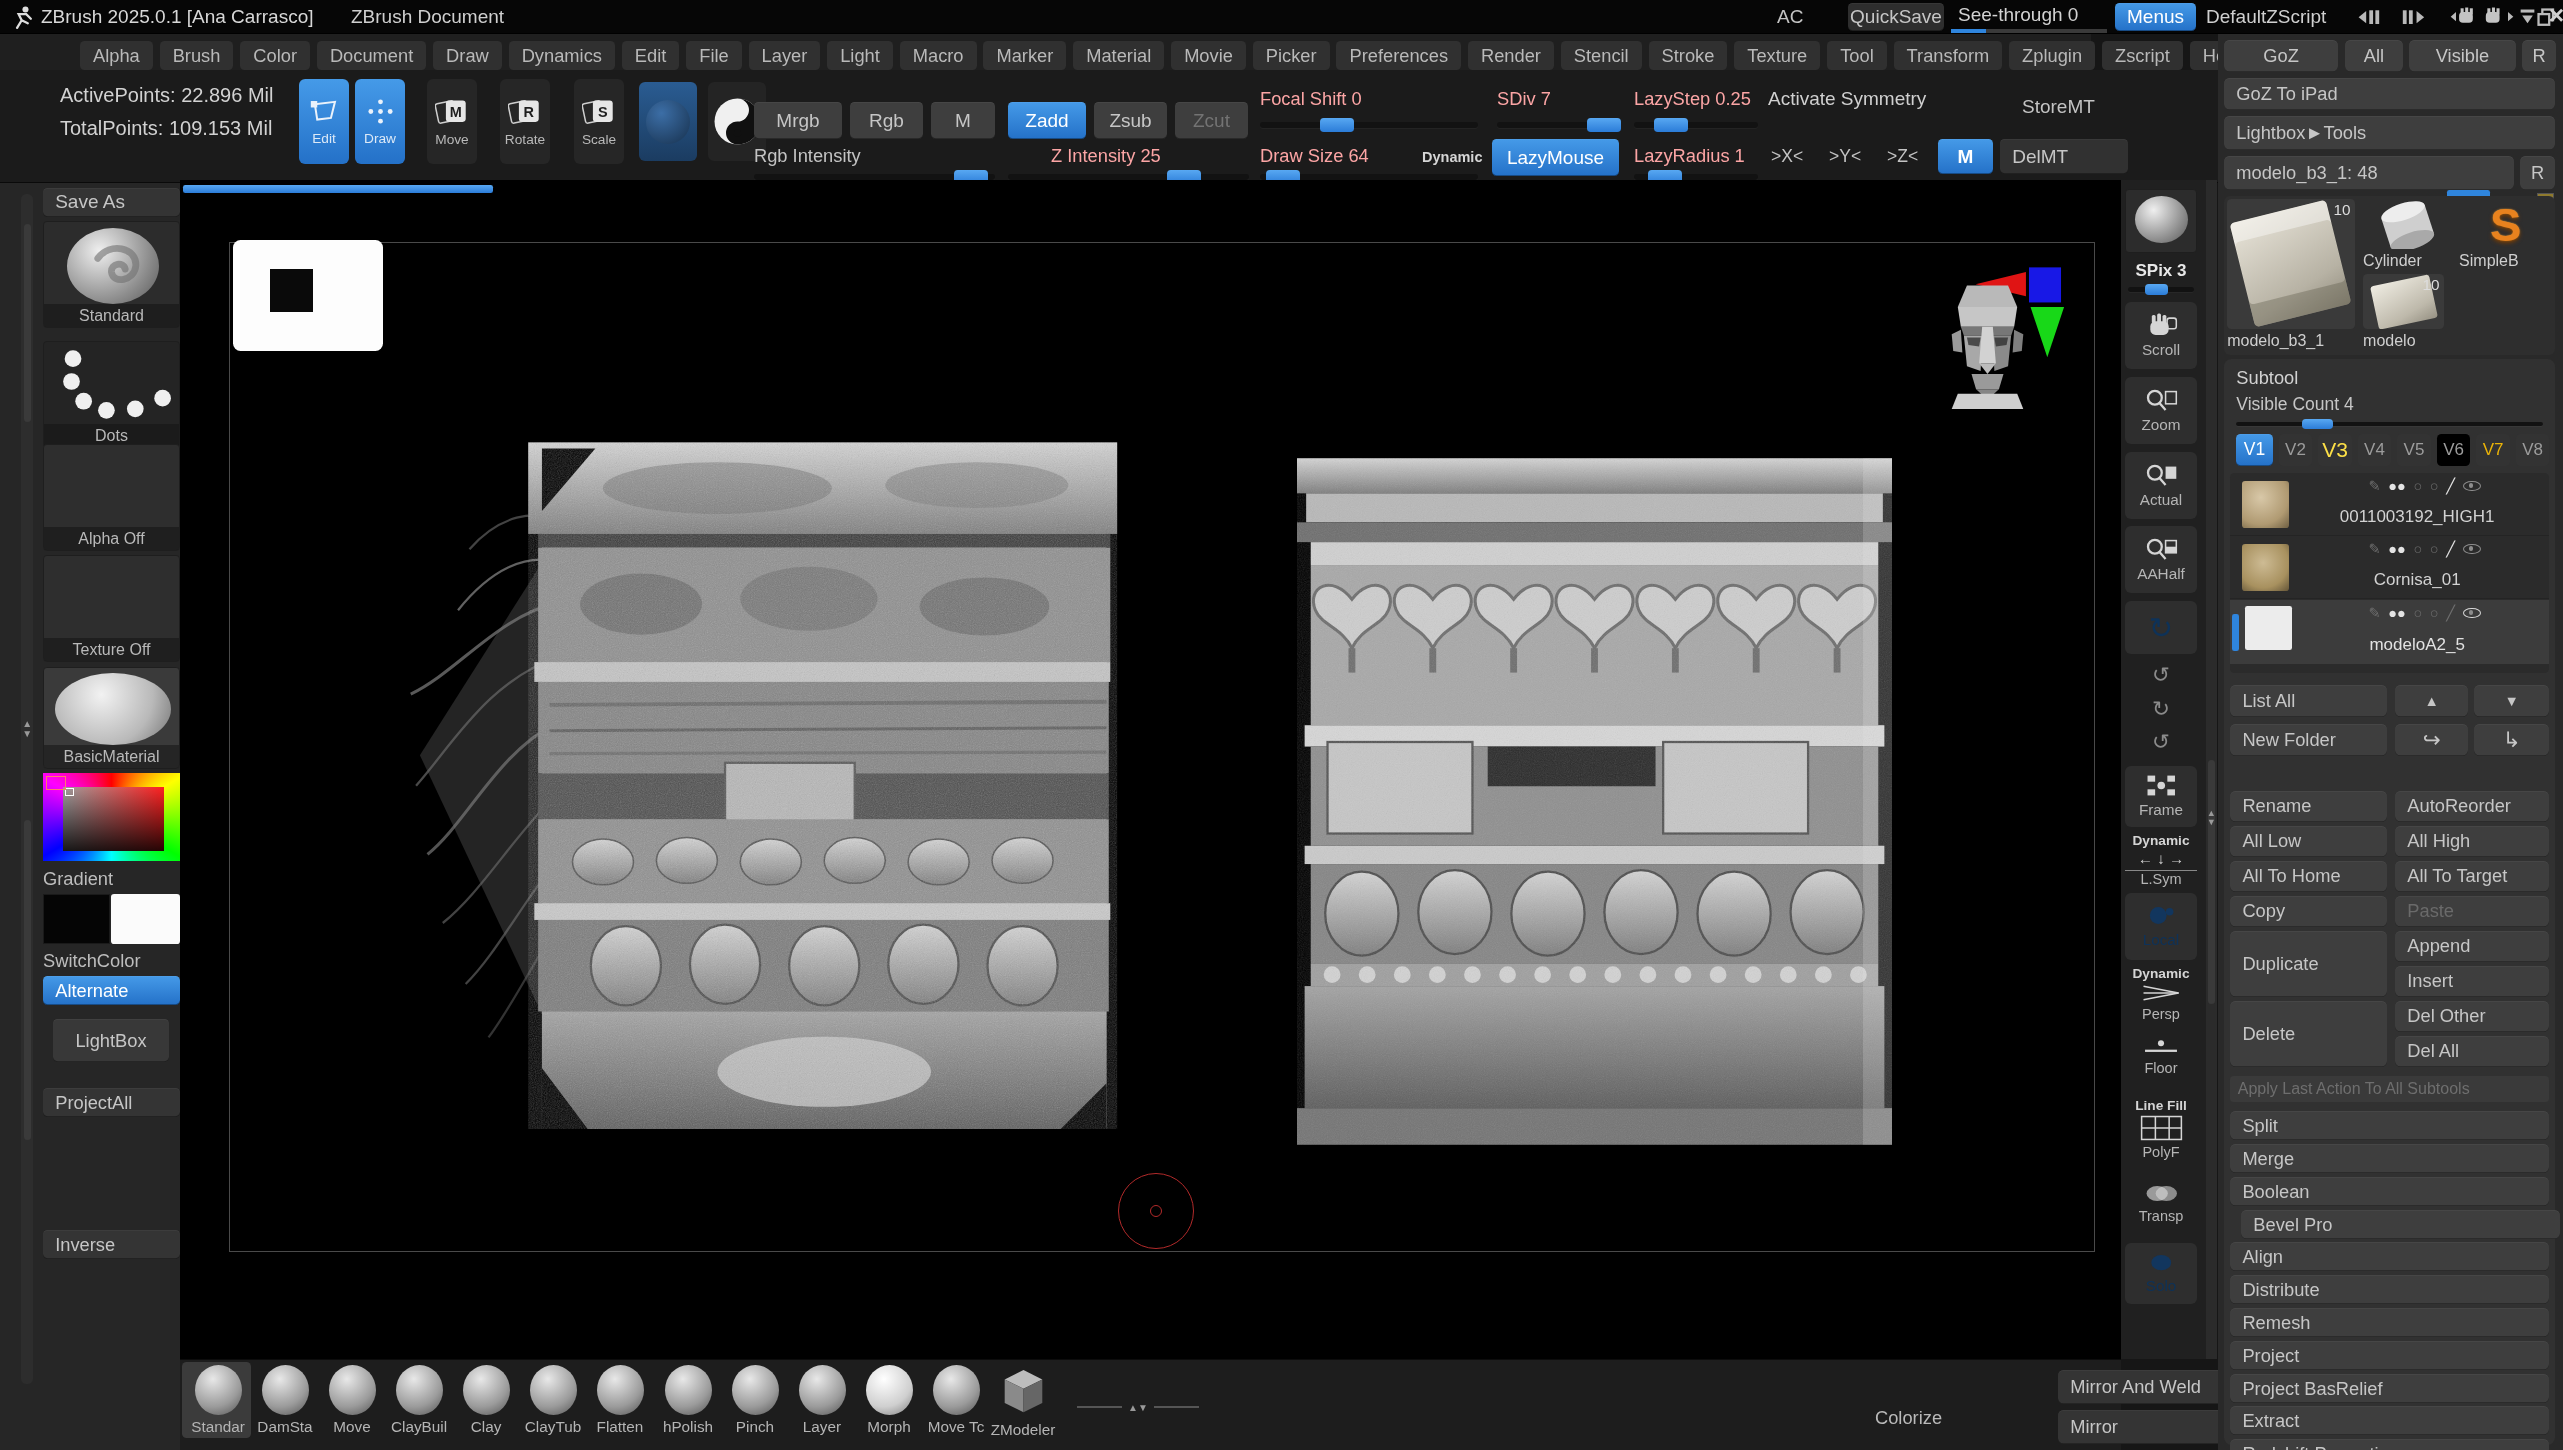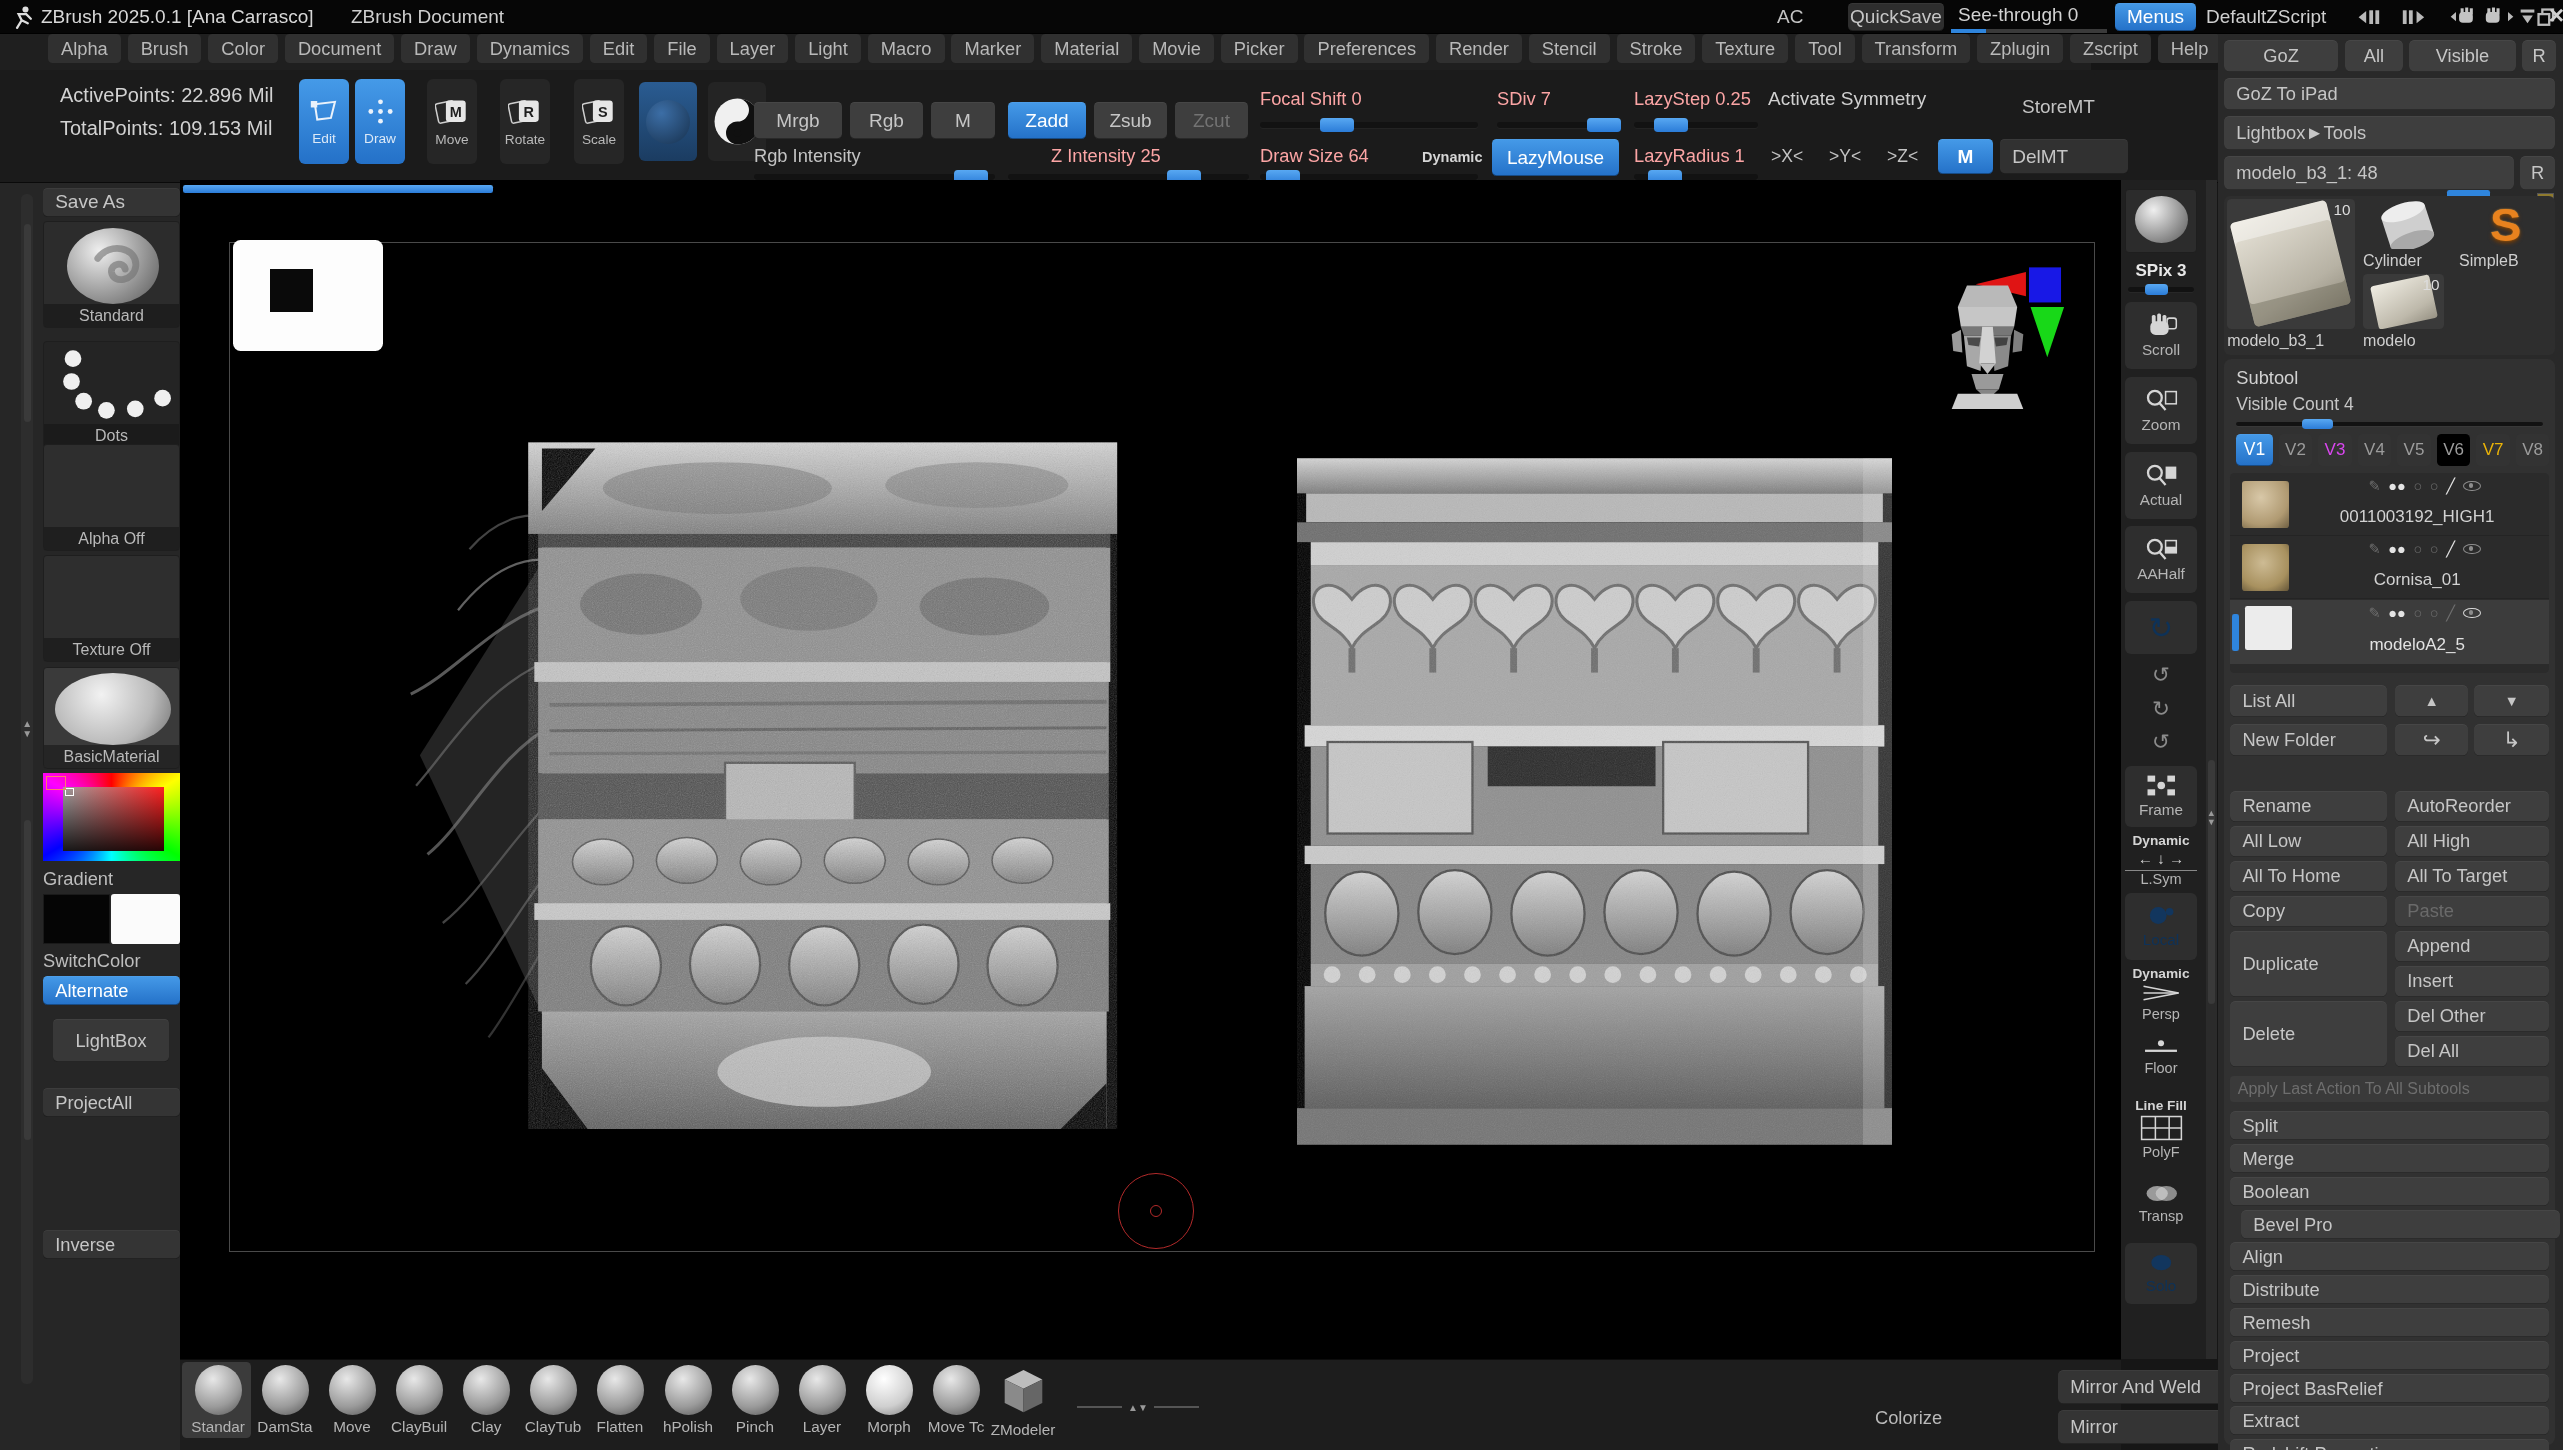--- a/index.html
+++ b/index.html
@@ -78,21 +78,21 @@
       <rect x="2" y="2" width="18" height="4" fill="#bbb"></rect>
       <polygon points="4,10 18,10 11,20" fill="#bbb"></polygon>
     </svg>
   <svg class="a" style="left:2537px;top:7.6px" width="18.3" height="18.3" viewBox="0 0 24 24">
       <rect x="7" y="2" width="14" height="14" fill="none" stroke="#bbb" stroke-width="3"></rect>
       <rect x="2" y="8" width="14" height="14" fill="#060606" stroke="#bbb" stroke-width="3"></rect>
     </svg>
   <span class="a" style="left:2549px;top:0px;font-size:26px;color:#cfcfcf;font-weight:bold">×</span>
 </div>
 
-<div class="a" style="left:0;top:34px;width:2091px;height:37px;background:#1f1f1f;border-bottom:0.8px solid #0c0c0c;display:flex;align-items:flex-start;gap:6.9px;padding-left:48px">
+<div class="a" style="left:0;top:34px;width:2091px;height:37px;background:#1f1f1f;border-bottom:0.8px solid #0c0c0c;display:flex;align-items:flex-end;gap:6.9px;padding-left:80px">
   <div class="menuitem">
       <span>Alpha</span>
     </div>
   <div class="menuitem">
       <span>Brush</span>
     </div>
   <div class="menuitem">
       <span>Color</span>
     </div>
   <div class="menuitem">
@@ -771,21 +771,21 @@
         <div class="nub" style="left:66px;width:30.5px;height:10px;top:-3.1px"></div>
       </div>
 
     <div class="a" style="left:12.2px;top:73px;width:313px;height:35px;display:flex;gap:6.1px;align-items:center">
       <div class="btn blue" style="width:37px;height:32px;font-size:17.5px">
           <span>V1</span>
         </div>
       <div class="btn" style="width:34px;height:32px;font-size:17px;background:#333;color:#9c9c9c;box-shadow:none">
           <span>V2</span>
         </div>
-      <div class="btn" style="width:34px;height:32px;font-size:17px;background:#333;color:#d946ef;box-shadow:none">
+      <div class="btn" style="width:34px;height:32px;font-size:21px;background:#333;color:#fde047;box-shadow:none">
           <span>V3</span>
         </div>
       <div class="btn" style="width:34px;height:32px;font-size:17px;background:#333;color:#9c9c9c;box-shadow:none">
           <span>V4</span>
         </div>
       <div class="btn" style="width:34px;height:32px;font-size:17px;background:#333;color:#9c9c9c;box-shadow:none">
           <span>V5</span>
         </div>
       <div class="btn" style="width:34px;height:32px;font-size:17px;background:#000000;color:#9c9c9c;box-shadow:none">
           <span>V6</span>

